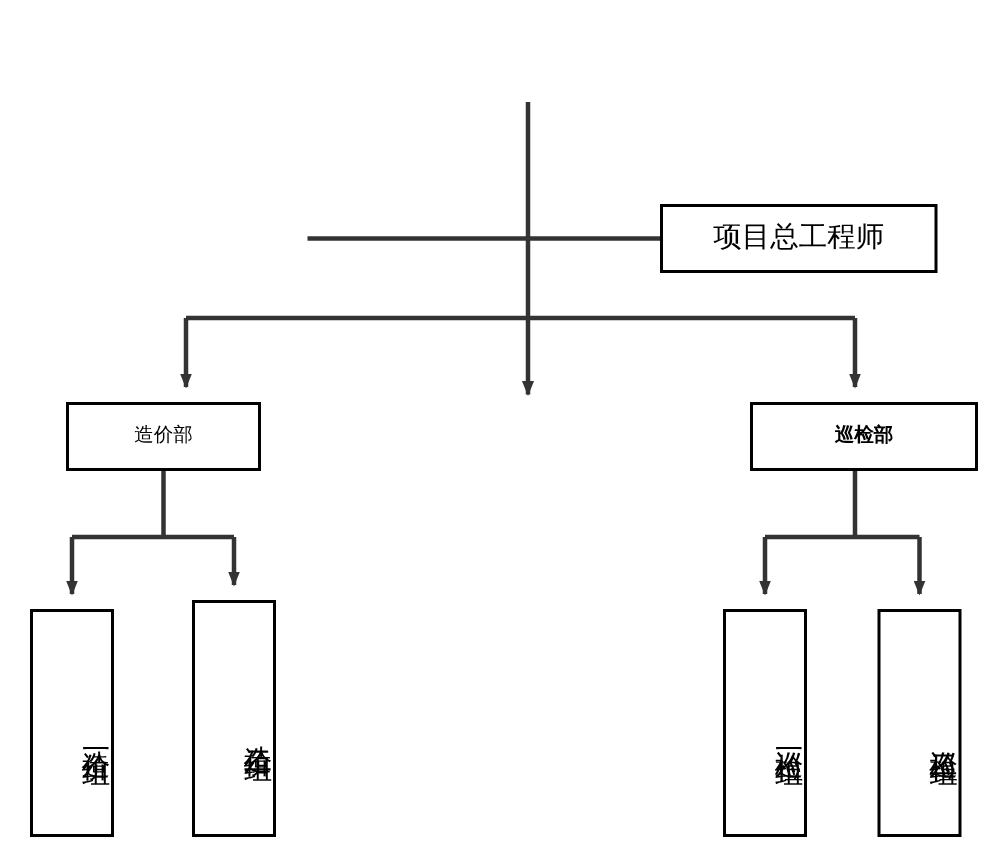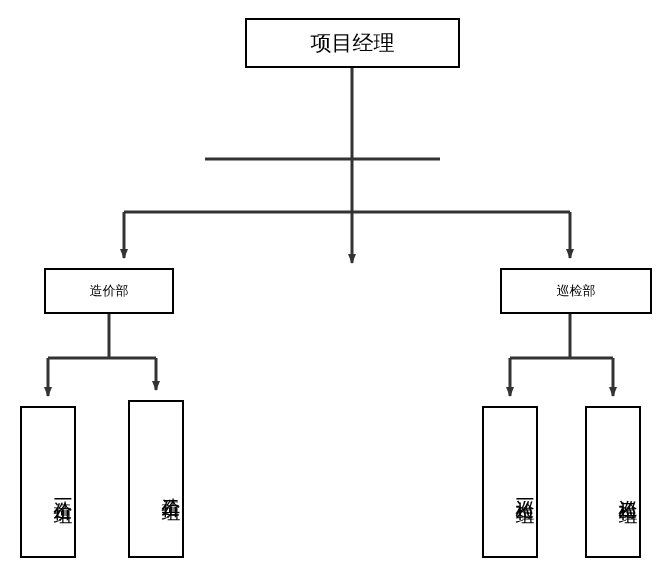--- a/index.html
+++ b/index.html
@@ -73,28 +73,28 @@
     <path d="M48,358 L156,358" stroke="#333333" stroke-width="3" fill="none"></path>
     <path d="M48,358 L48,396" stroke="#333333" stroke-width="3" fill="none" marker-end="url(#arrowhead)"></path>
     <path d="M156,358 L156,390" stroke="#333333" stroke-width="3" fill="none" marker-end="url(#arrowhead)"></path>
 
     <path d="M570,314 L570,358" stroke="#333333" stroke-width="3" fill="none"></path>
     <path d="M510,358 L613,358" stroke="#333333" stroke-width="3" fill="none"></path>
     <path d="M510,358 L510,396" stroke="#333333" stroke-width="3" fill="none" marker-end="url(#arrowhead)"></path>
     <path d="M613,358 L613,396" stroke="#333333" stroke-width="3" fill="none" marker-end="url(#arrowhead)"></path>
   </svg>
 
-  <div class="node lvl1" style="left:245px; top:18px; width:215px; height:50px;">项目经理</div>
 
 
+  <div class="node lvl2" style="left:440px; top:136px; width:185px; height:46px;">项目总工程师</div>
 
   <div class="node lvl3" style="left:44px; top:268px; width:130px; height:46px;">造价部</div>
 
 
-  <div class="node lvl3" style="left:500px; top:268px; width:152px; height:46px;">巡检部</div>
+  <div class="node lvl3" style="left:500px; top:268px; width:152px; height:46px;font-weight:bold;">巡检部</div>
 
   <div class="node vert" style="left:20px; top:406px; width:56px; height:152px;">造价一组</div>
 
   <div class="node vert" style="left:128px; top:400px; width:56px; height:158px;">造价二组</div>
 
   <div class="node vert" style="left:482px; top:406px; width:56px; height:152px;">巡检一组</div>
 
   <div class="node vert" style="left:585px; top:406px; width:56px; height:152px;">巡检二组</div>
 
 </div>

